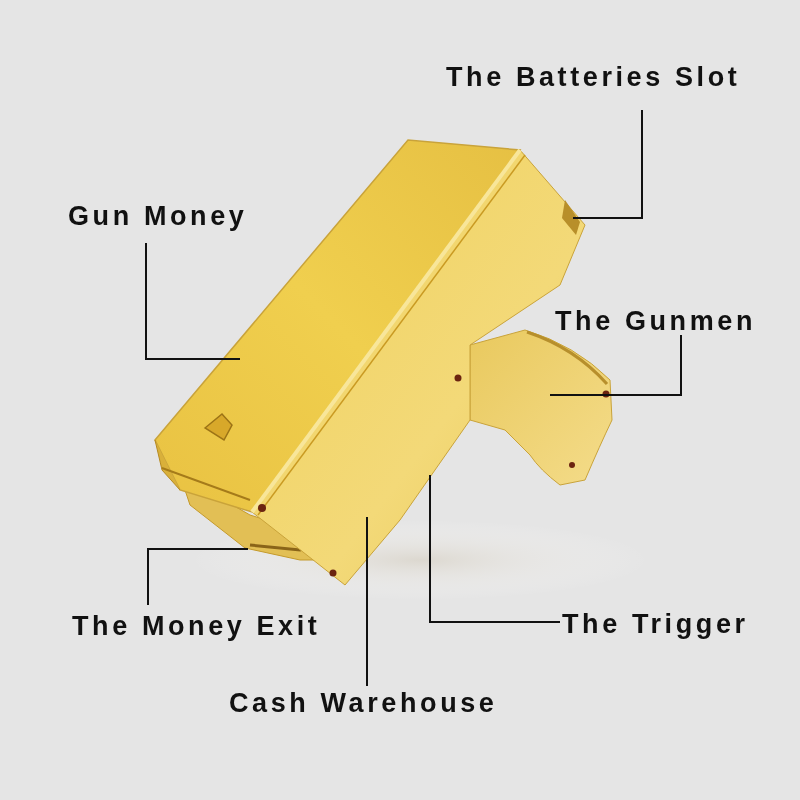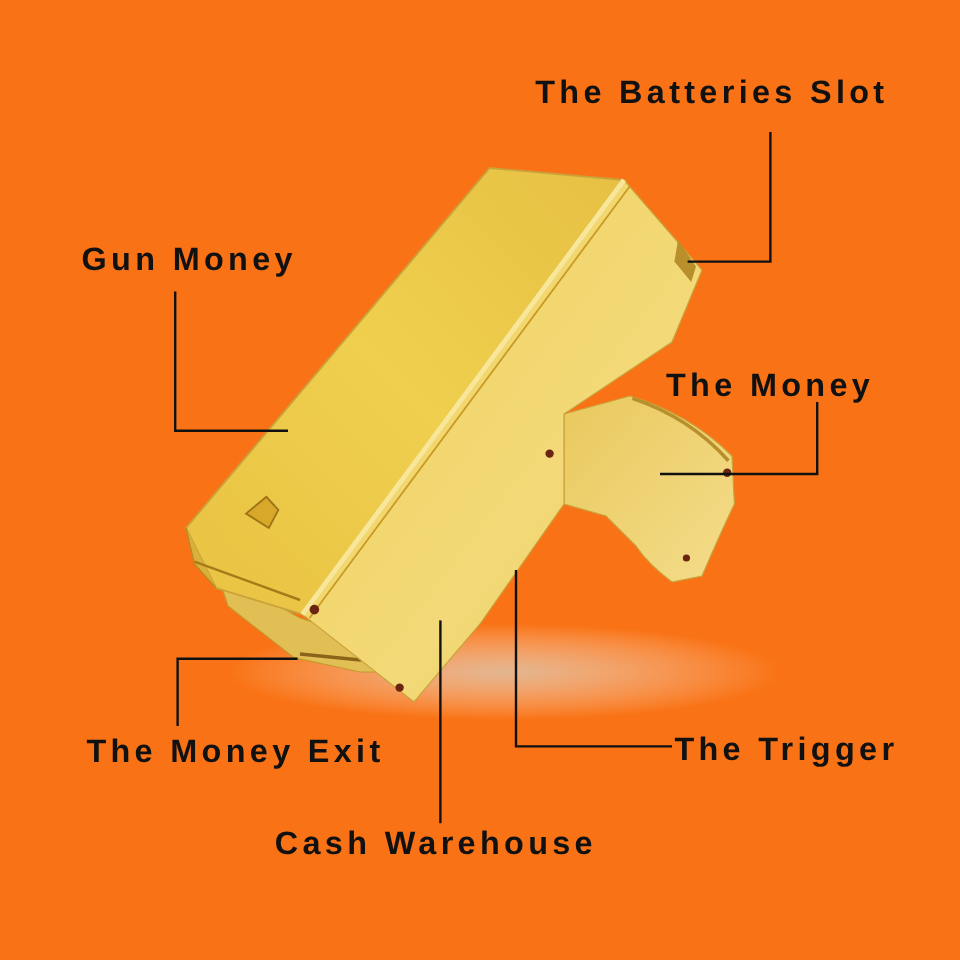--- a/index.html
+++ b/index.html
@@ -1,16 +1,16 @@
 <!DOCTYPE html>
 <html><head>
   <meta charset="utf-8">
   <style>
     html, body { margin: 0; padding: 0; background: #ffffff; }
-    #canvas { position: relative; width: 800px; height: 800px; overflow: hidden; background: #f97316; }
+    #canvas { position: relative; width: 800px; height: 800px; overflow: hidden; background: #e5e5e5; }
     svg.art { position: absolute; left: 0; top: 0; }
     .label {
       position: absolute;
       font-family: "Liberation Sans", sans-serif;
       font-weight: bold;
       font-size: 27px;
       letter-spacing: 3.6px;
       color: #111111;
       white-space: nowrap;
       line-height: 1;
@@ -83,17 +83,17 @@
       <polyline points="148,605 148,549 248,549"></polyline>
 
       <polyline points="430,475 430,622 560,622"></polyline>
 
       <polyline points="367,517 367,686"></polyline>
     </g>
   </svg>
 
   <div class="label" style="left:446px; top:64px;">The Batteries Slot</div>
   <div class="label" style="left:68px; top:203px;">Gun Money</div>
-  <div class="label" style="left:555px; top:308px;">The Money</div>
+  <div class="label" style="left:555px; top:308px;">The Gunmen</div>
   <div class="label" style="left:28px; top:613px;margin-left:44px;">The Money Exit</div>
   <div class="label" style="left:562px; top:611px;">The Trigger</div>
   <div class="label" style="left:229px; top:690px;">Cash Warehouse</div>
 </div>
 
 </body></html>

